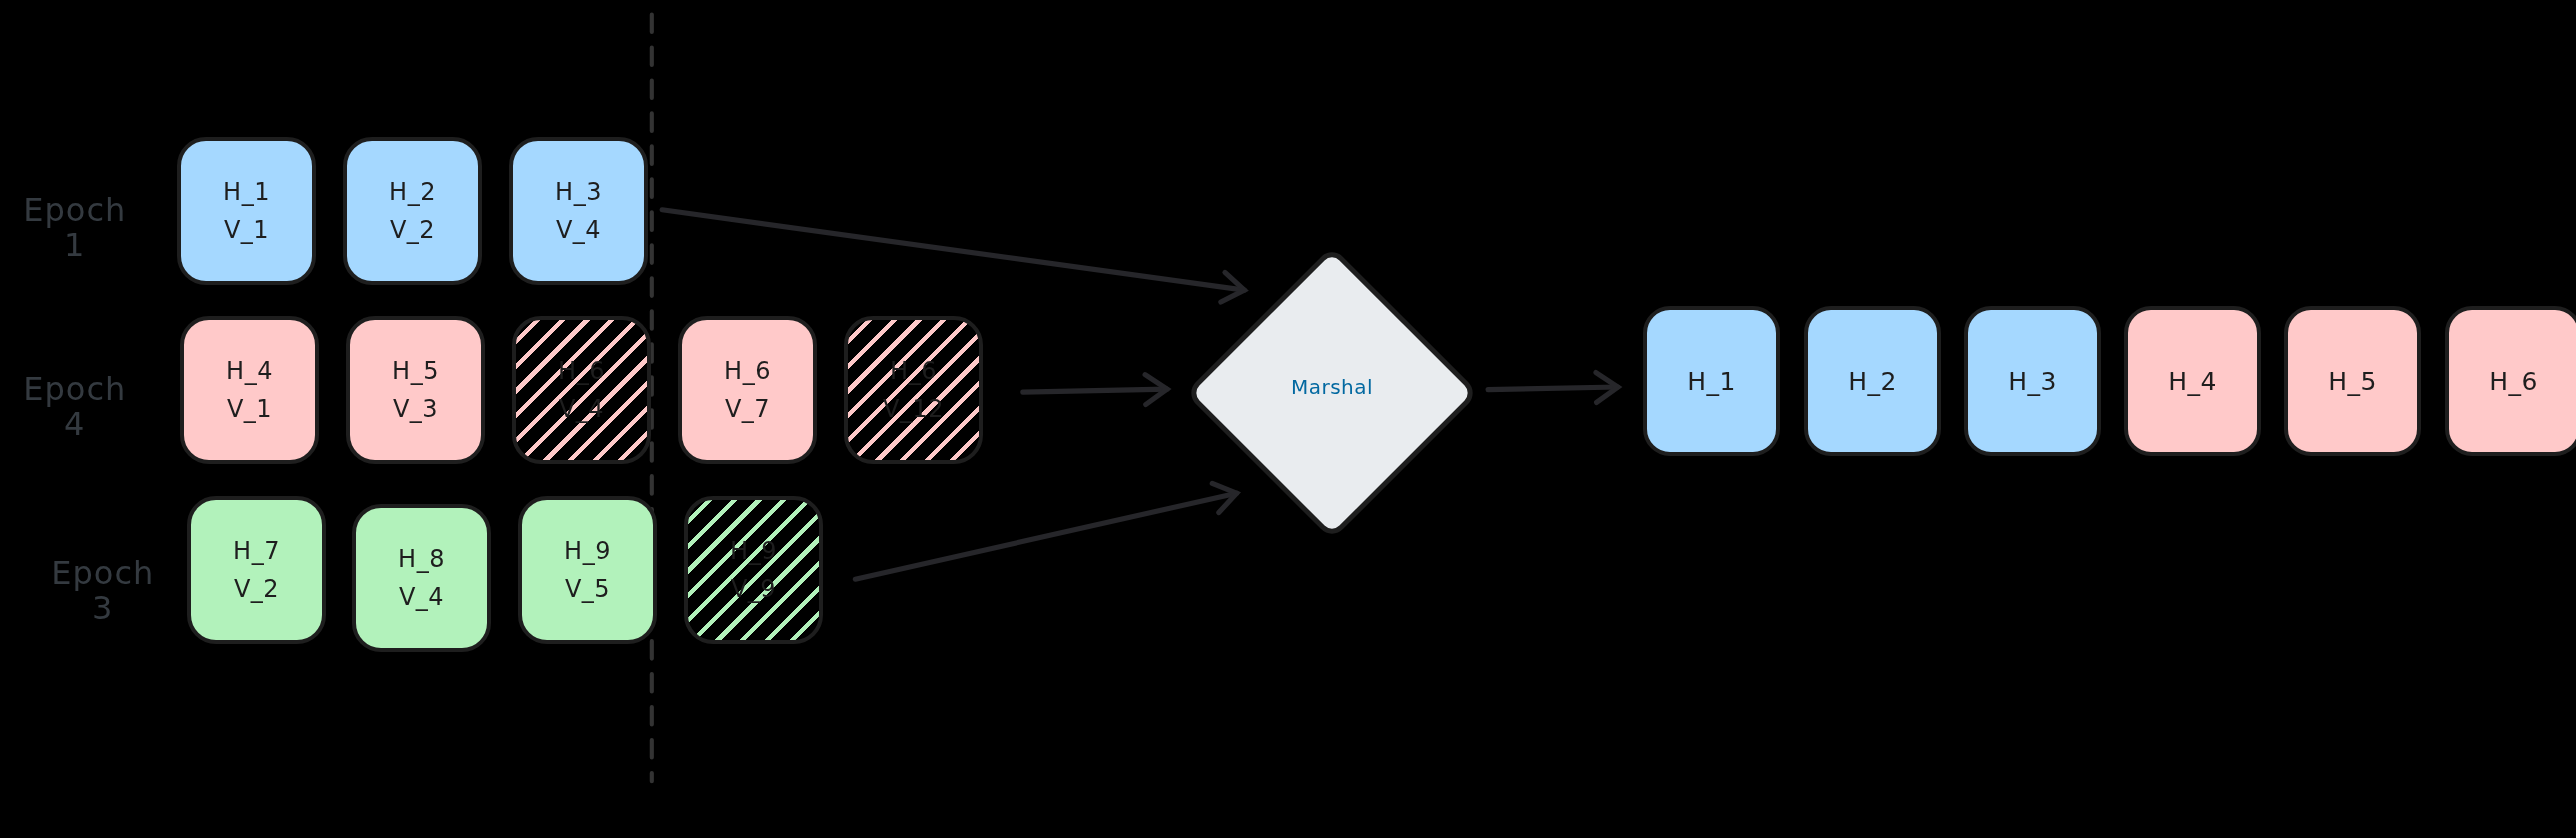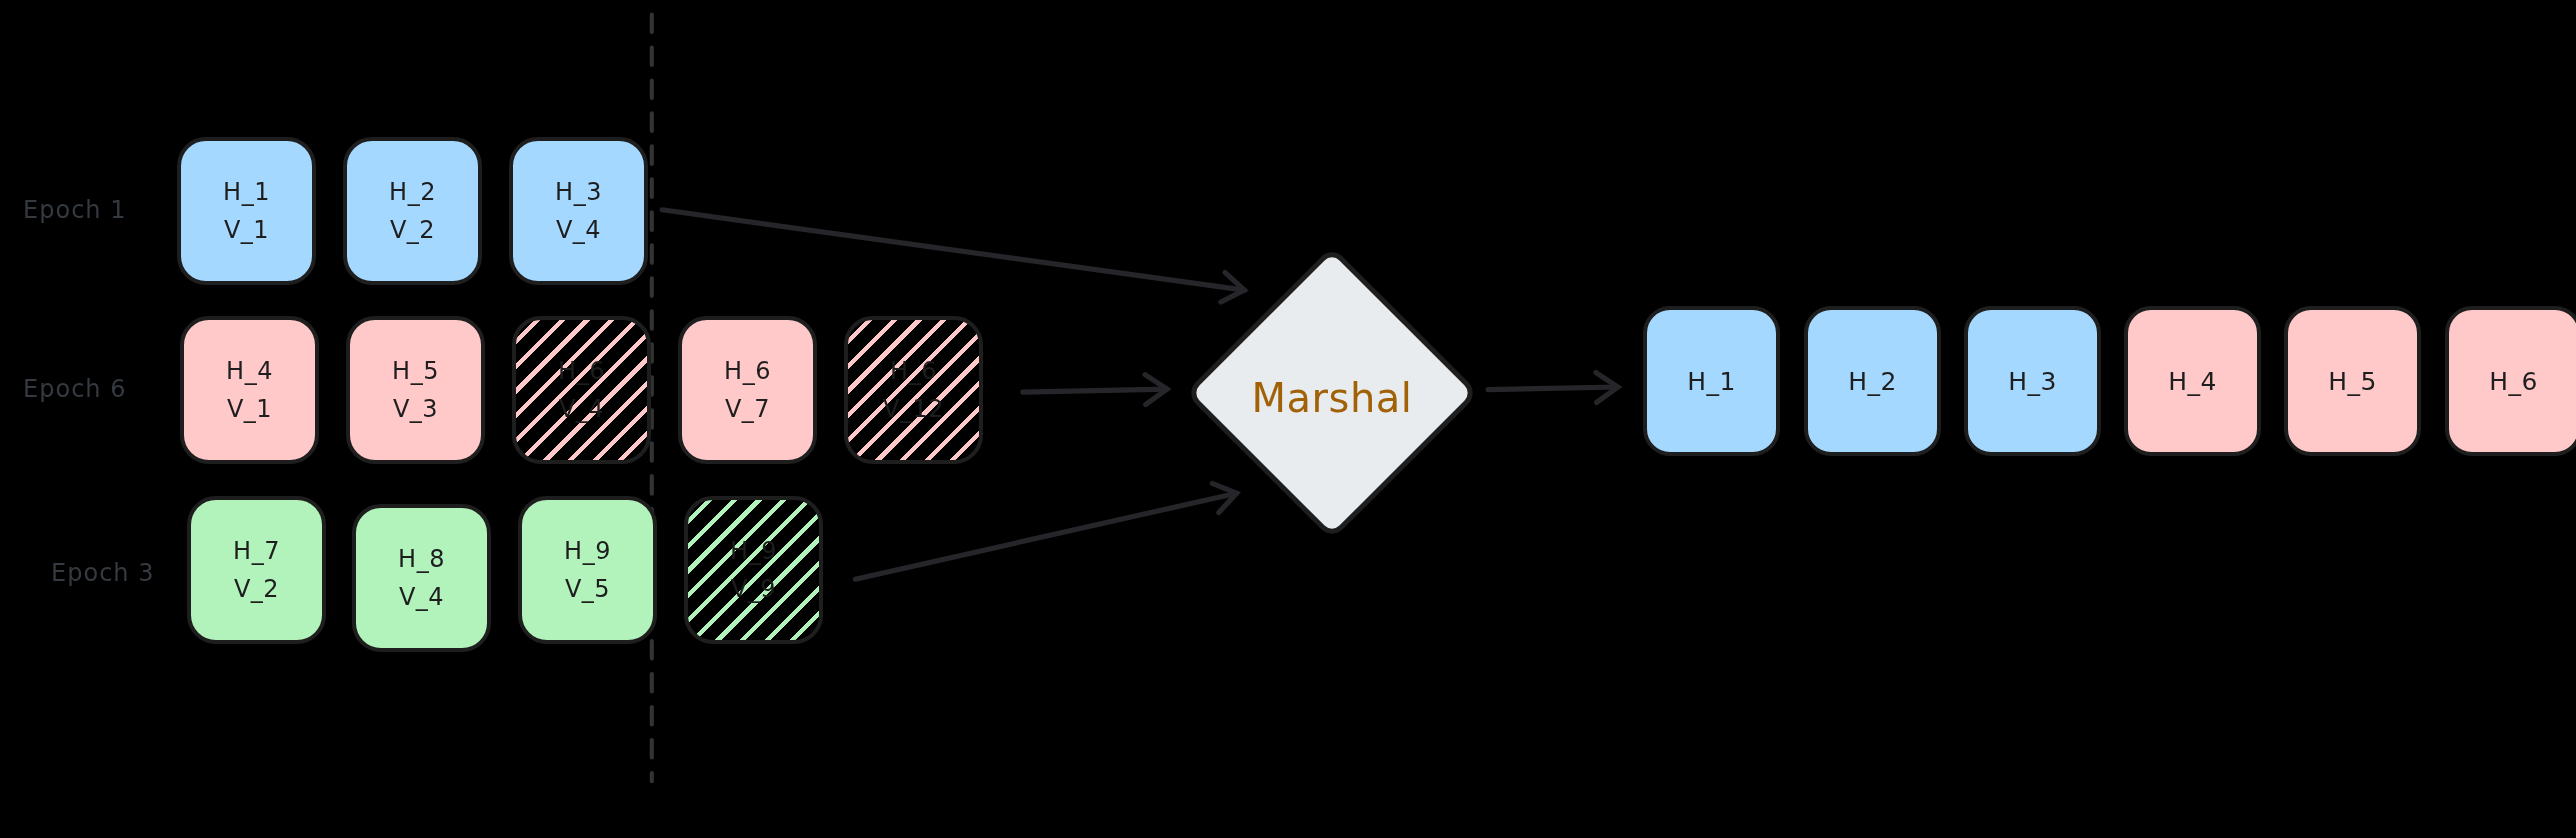--- a/index.html
+++ b/index.html
@@ -27,21 +27,21 @@
     stroke-width: 8;
     fill: none;
     stroke-dasharray: 34 30;
     stroke-linecap: round;
   }
   .epoch-label {
     position: absolute;
     left: 10.3px;
     width: 129px;
     text-align: center;
-    font-size: 24px;
+    font-size: 32px;
     letter-spacing: 1px;
     color: #343a40;
     line-height: 35px;
   }
   .box {
     position: absolute;
     box-sizing: border-box;
     width: 139px;
     height: 148px;
     border: 4.6px solid #1e1e1e;
@@ -89,23 +89,23 @@
     border: 5.2px solid #1e1e1e;
     border-radius: 15.5px;
     transform: rotate(45deg);
   }
   .diamond-label {
     position: absolute;
     left: 1229px;
     top: 375px;
     width: 206px;
     text-align: center;
-    font-size: 40px;
+    font-size: 20px;
     letter-spacing: 0.5px;
-    color: #a16207;
+    color: #0369a1;
   }
   .boundary-label {
     position: absolute;
     left: 523px;
     top: 789px;
     width: 278px;
     text-align: center;
     font-size: 28px;
     letter-spacing: 1px;
     color: #343a40;
@@ -136,21 +136,21 @@
         <span>V_1</span>
       </div>
       <div class="box blue" style="left: 343px; top: 137px;">
         <span>H_2</span>
         <span>V_2</span>
       </div>
       <div class="box blue" style="left: 509px; top: 137px;">
         <span>H_3</span>
         <span>V_4</span>
       </div>
-      <div class="epoch-label" style="top: 372px;">Epoch 6</div>
+      <div class="epoch-label" style="top: 372px;">Epoch 4</div>
       <div class="box pink" style="left: 180px; top: 316px;">
         <span>H_4</span>
         <span>V_1</span>
       </div>
       <div class="box pink" style="left: 346px; top: 316px;">
         <span>H_5</span>
         <span>V_3</span>
       </div>
       <div class="box pink hatched" style="left: 512px; top: 316px;">
         <span>H_6</span>

